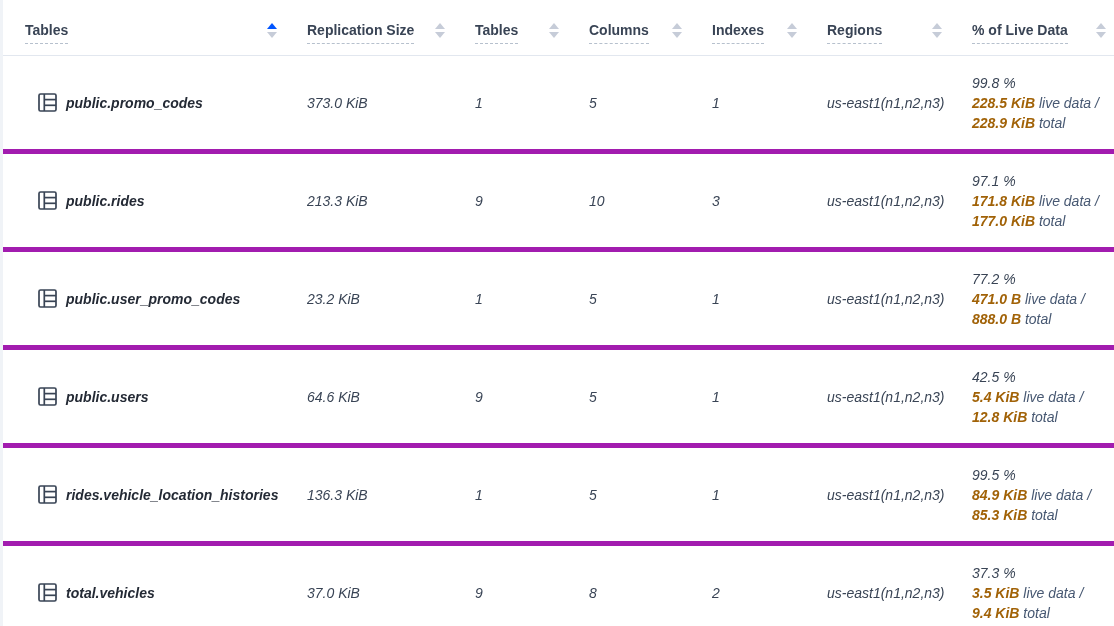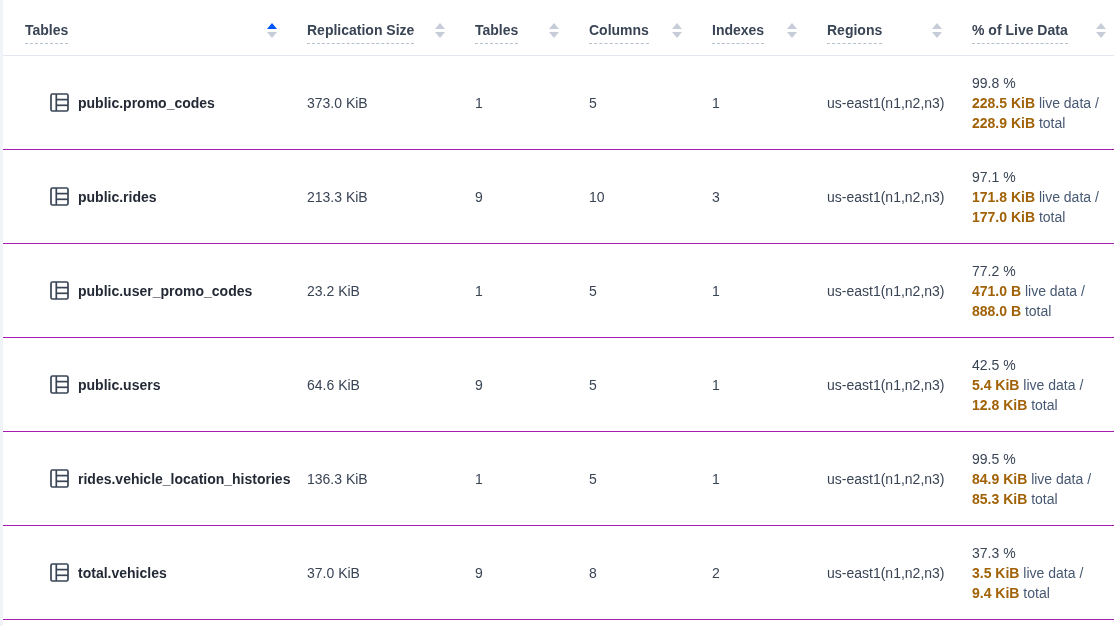--- a/index.html
+++ b/index.html
@@ -72,27 +72,28 @@
   .tri.down {
     border-left: 5px solid transparent;
     border-right: 5px solid transparent;
     border-top: 6px solid #c6ccd8;
   }
   th.sort-asc .tri.up { border-bottom-color: #0055ff; }
   tbody td {
     height: 93px;
     vertical-align: middle;
     padding: 0;
-    border-bottom: 1px solid #a21caf;
+    border-bottom: 5px solid #a21caf;
     font-size: 14px;
     color: #394455;
     white-space: nowrap;
+    font-style: italic;
   }
   td.name-cell { padding-left: 35px; }
-  .name-wrap { display: flex; align-items: center; margin-left: 12px; }
+  .name-wrap { display: flex; align-items: center; }
   .tbl-icon { display: inline-flex; margin-right: 9px; flex: none; }
   .tbl-name {
     font-weight: 700;
     color: #242a35;
     cursor: pointer;
   }
   td.live-cell { line-height: 20px; font-size: 14px; color: #475872; }
   td.live-cell .pct { color: #394455; }
   td.live-cell .strong { color: #a16207; font-weight: 700; }
 </style>

